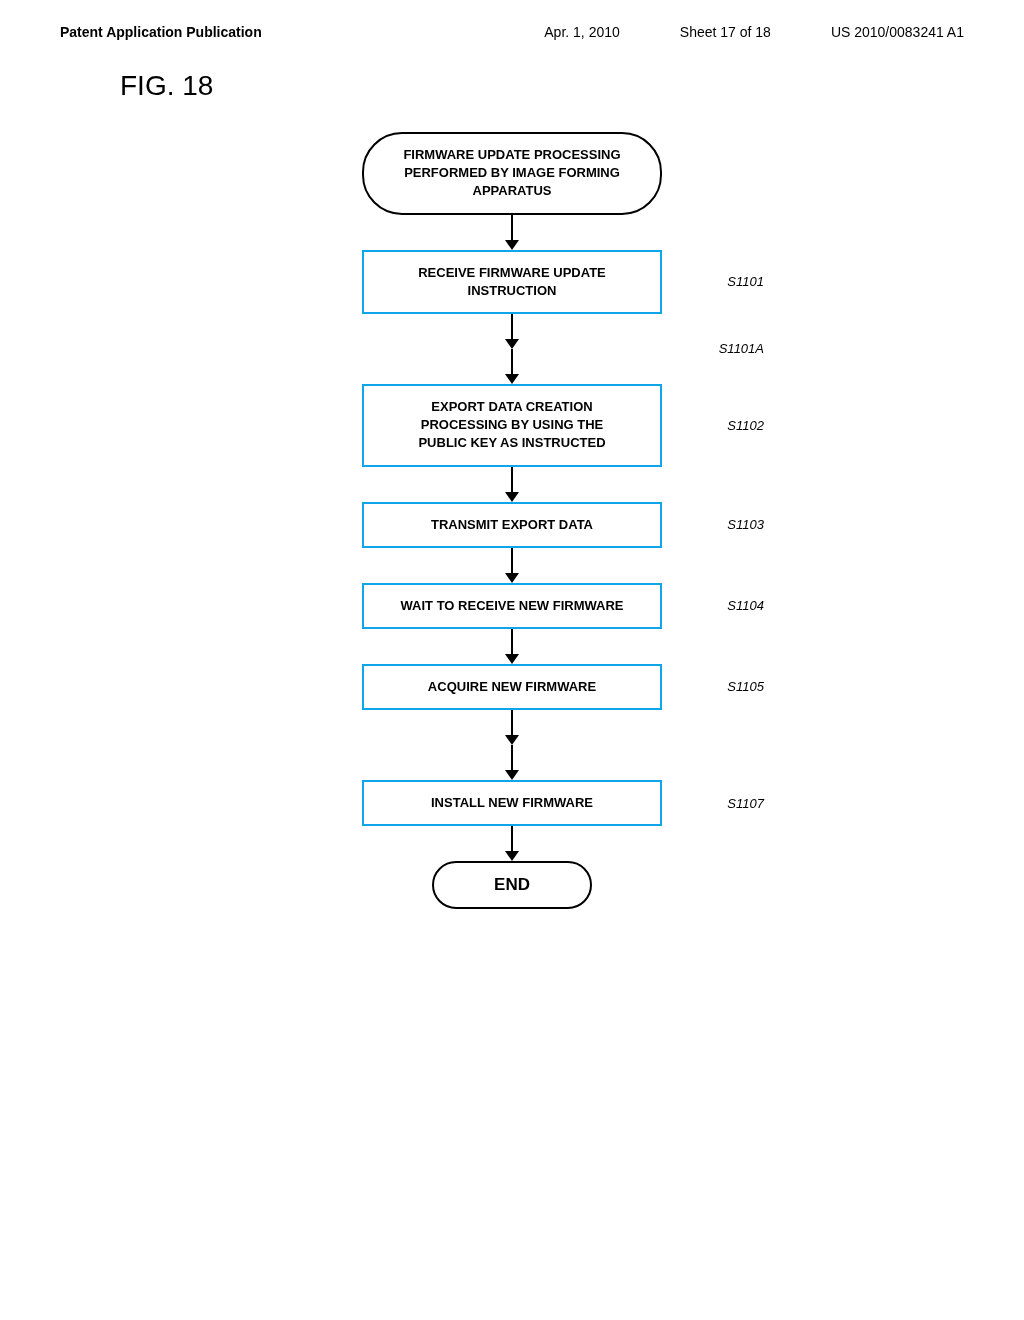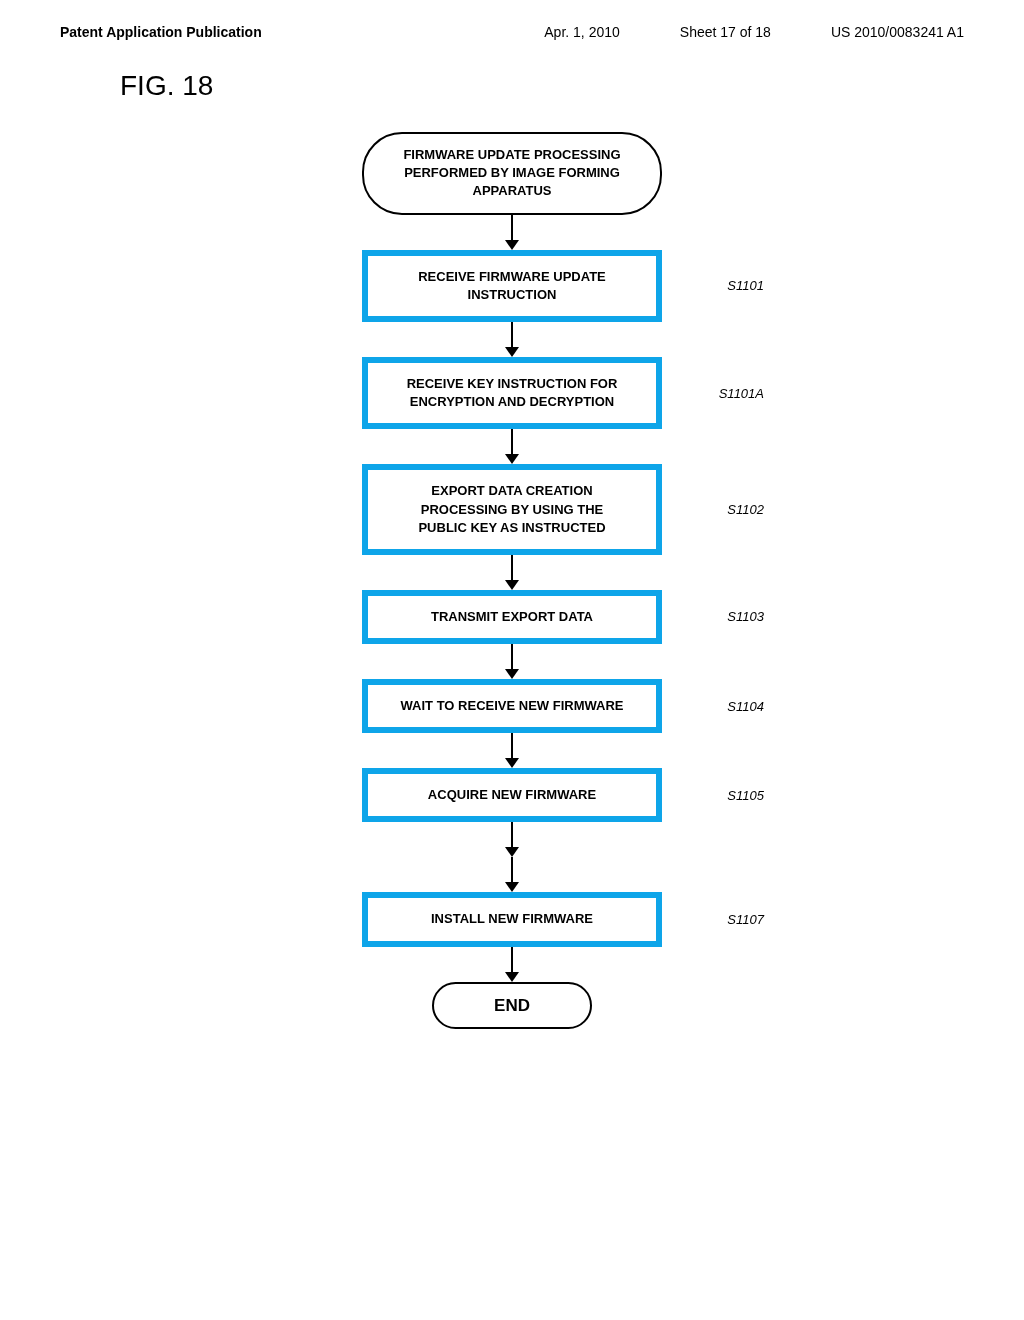--- a/index.html
+++ b/index.html
@@ -62,21 +62,21 @@
       border: 2px solid #000;
       border-radius: 40px;
       padding: 12px 20px;
       text-align: center;
       font-size: 13px;
       font-weight: bold;
       width: 300px;
       line-height: 1.4;
     }
     .box-rect {
-      border: 6px solid #0ea5e9;
+      border: 2px solid #0ea5e9;
       border-radius: 0;
       padding: 12px 20px;
       text-align: center;
       font-size: 13px;
       font-weight: bold;
       width: 300px;
       line-height: 1.4;
     }
     .box-oval {
       border: 2px solid #000;
@@ -139,21 +139,20 @@
       <div class="box-rect">RECEIVE FIRMWARE UPDATE<br>INSTRUCTION</div>
       <div class="node-label">S1101</div>
     </div>
 
     <div class="arrow-segment">
       <div class="arrow-line"></div>
       <div class="arrow-down"></div>
     </div>
 
     <div class="node-row">
-      <div class="box-rect">RECEIVE KEY INSTRUCTION FOR<br>ENCRYPTION AND DECRYPTION</div>
       <div class="node-label">S1101A</div>
     </div>
 
     <div class="arrow-segment">
       <div class="arrow-line"></div>
       <div class="arrow-down"></div>
     </div>
 
     <div class="node-row">
       <div class="box-rect">EXPORT DATA CREATION<br>PROCESSING BY USING THE<br>PUBLIC KEY AS INSTRUCTED</div>

